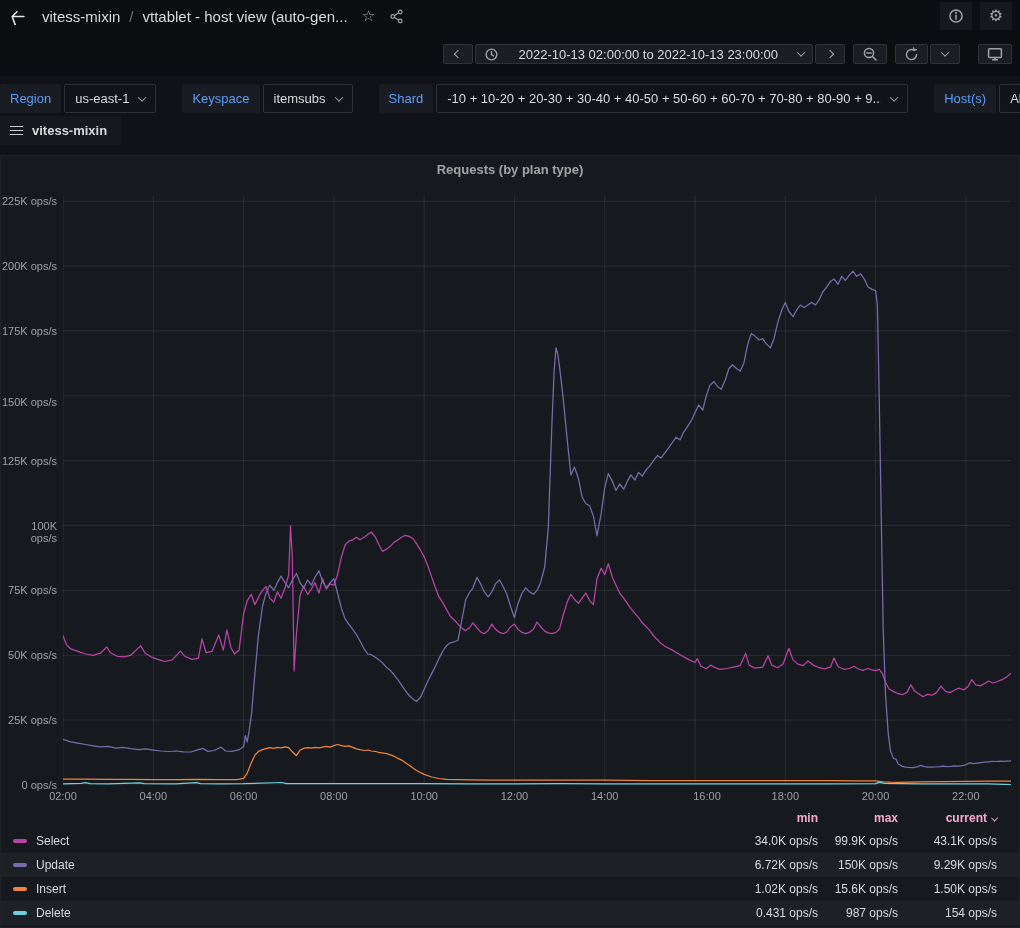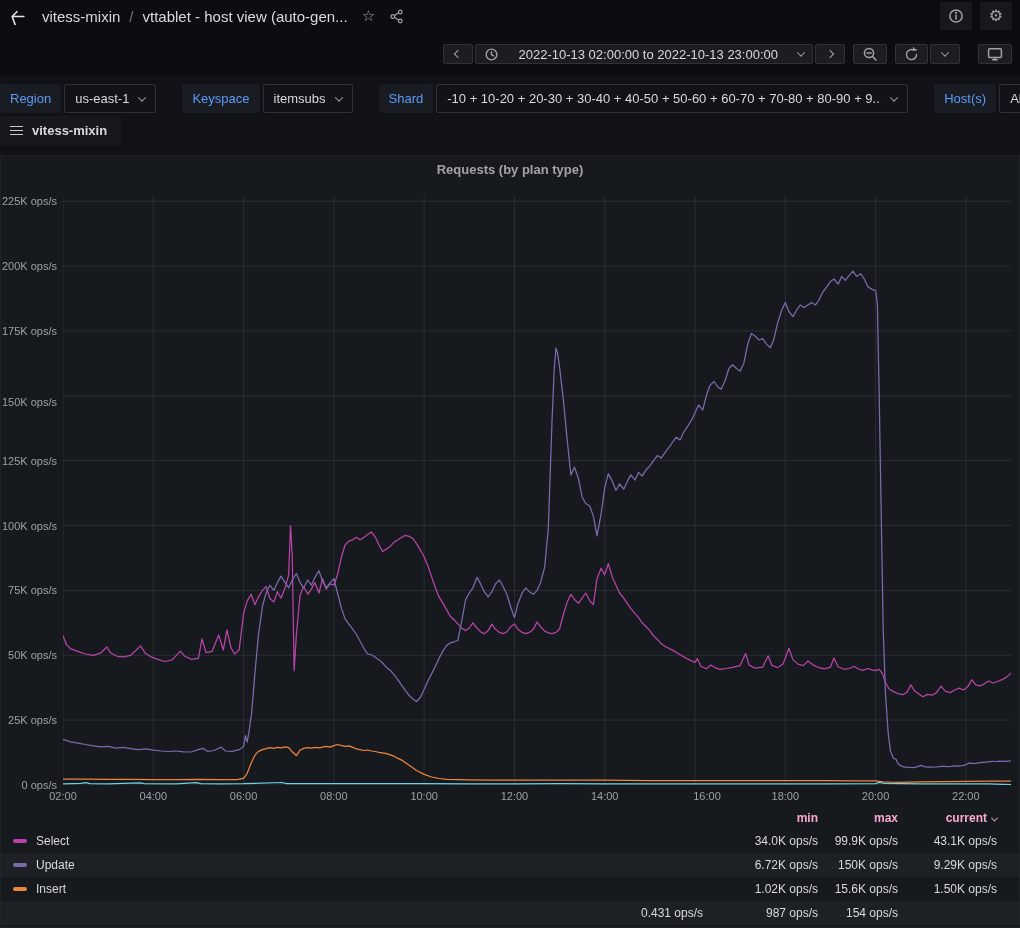--- a/index.html
+++ b/index.html
@@ -204,21 +204,21 @@
   
   <div class="panel">
     <div class="panel-title">Requests (by plan type)</div>
 
     <div class="chart">
       <div id="ylabels">
           <div class="ylabel" style="top: 595px;">0 ops/s</div>
           <div class="ylabel" style="top: 530.132px;">25K ops/s</div>
           <div class="ylabel" style="top: 465.264px;">50K ops/s</div>
           <div class="ylabel" style="top: 400.396px;">75K ops/s</div>
-          <div class="ylabel" style="top: 335.529px;">100K ops/s</div>
+          <div class="ylabel" style="top: 335.529px; padding-left: 12px;">100K ops/s</div>
           <div class="ylabel" style="top: 270.661px;">125K ops/s</div>
           <div class="ylabel" style="top: 212px;">150K ops/s</div>
           <div class="ylabel" style="top: 140.925px;">175K ops/s</div>
           <div class="ylabel" style="top: 76.0573px;">200K ops/s</div>
           <div class="ylabel" style="top: 11.1894px;">225K ops/s</div>
         </div>
       <div class="plot">
         <svg viewBox="0 0 948 589" preserveAspectRatio="none">
             <g>
               <line class="grid" x1="0" x2="948" y1="589.0" y2="589.0"></line>
@@ -284,20 +284,21 @@
             <span class="lcell-r">150K ops/s</span>
             <span class="lcell-r">9.29K ops/s</span>
           </div>
           <div class="lrow">
             <span><span class="sw" style="background: rgb(239, 132, 60);"></span><span class="sname">Insert</span></span>
             <span class="lcell-r">1.02K ops/s</span>
             <span class="lcell-r">15.6K ops/s</span>
             <span class="lcell-r">1.50K ops/s</span>
           </div>
           <div class="lrow alt">
+            <span><span class="sw" style="background: rgb(110, 208, 224);"></span><span class="sname">Delete</span></span>
             <span class="lcell-r">0.431 ops/s</span>
             <span class="lcell-r">987 ops/s</span>
             <span class="lcell-r">154 ops/s</span>
           </div>
         </div>
     </div>
   </div>
 </div>
 
 </body></html>

